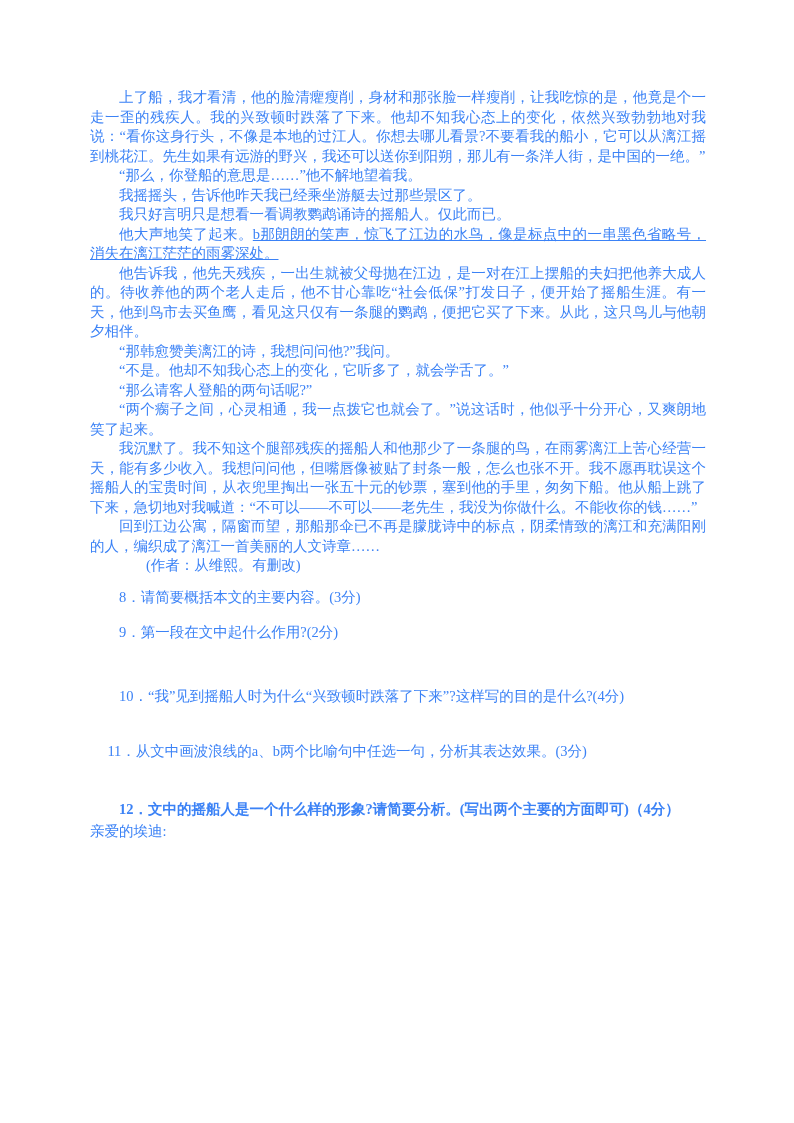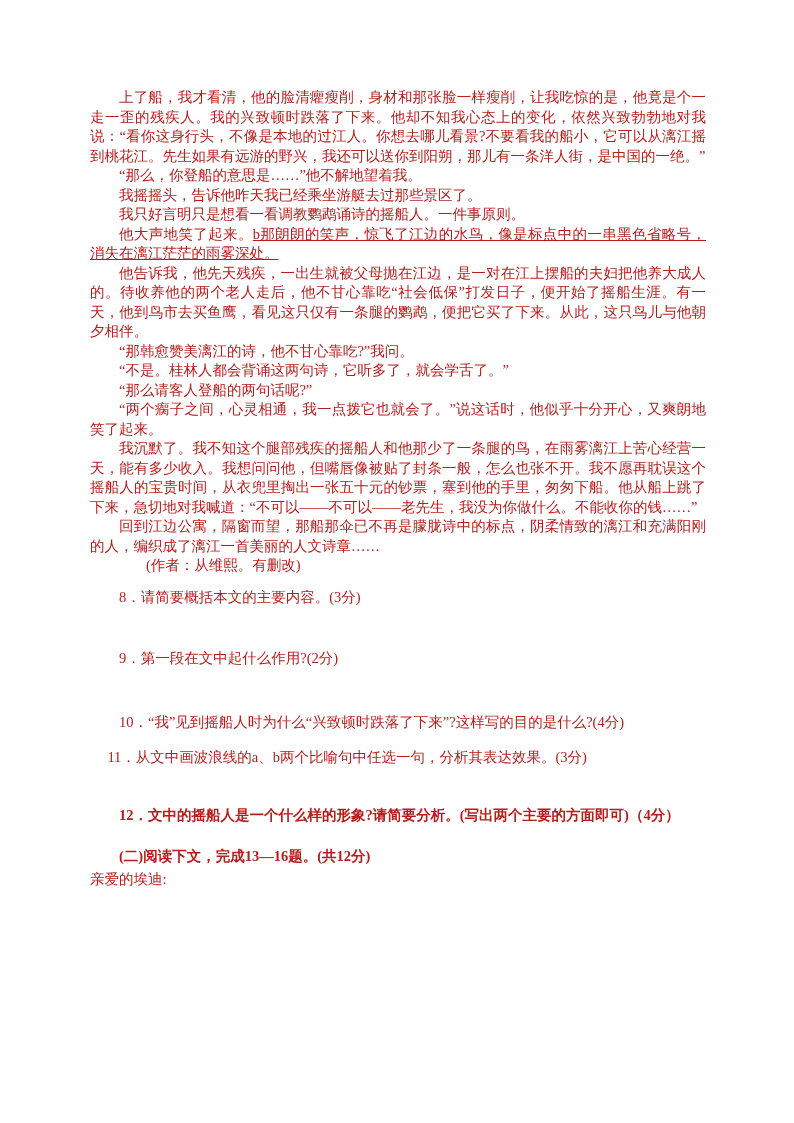--- a/index.html
+++ b/index.html
@@ -9,41 +9,41 @@
   }
   .page {
     width: 794px;
     height: 1123px;
     box-sizing: border-box;
     background: #ffffff;
     padding: 88px 88px 0 90px;
     font-family: "Liberation Serif", "DejaVu Serif", serif;
     font-size: 14.5px;
     line-height: 1.345;
-    color: #b91c1c;
+    color: #3b82f6;
     overflow: hidden;
   }
   p {
     margin: 0;
     text-align: justify;
     text-indent: 2em;
   }
   .underline {
     text-decoration: underline;
     text-decoration-thickness: 1px;
   }
   .author {
     text-indent: 0;
     text-align: left;
     padding-left: 56px;
     margin-bottom: 12px;
   }
-  .q8  { margin-bottom: 42px; }
-  .q9  { margin-bottom: 44px; }
-  .q10 { margin-bottom: 16px; }
+  .q8  { }
+  .q9  { margin-bottom: 44px; margin-top: 16px; }
+  .q10 { margin-bottom: 36px; }
   .q11 { margin-bottom: 38px; text-indent: 1.2em; }
   .q12 { margin-bottom: 0; font-weight: bold; }
   .section-heading {
     margin-top: 22px;
     font-weight: 700;
   }
   .essay-title {
     margin-top: 3px;
     text-indent: 0;
     text-align: center;
@@ -55,34 +55,33 @@
   }
 </style>
 </head>
 <body>
 
 <div class="page">
 
   <p>上了船，我才看清，他的脸清癯瘦削，身材和那张脸一样瘦削，让我吃惊的是，他竟是个一走一歪的残疾人。我的兴致顿时跌落了下来。他却不知我心态上的变化，依然兴致勃勃地对我说：“看你这身行头，不像是本地的过江人。你想去哪儿看景?不要看我的船小，它可以从漓江摇到桃花江。先生如果有远游的野兴，我还可以送你到阳朔，那儿有一条洋人街，是中国的一绝。”</p>
   <p>“那么，你登船的意思是……”他不解地望着我。</p>
   <p>我摇摇头，告诉他昨天我已经乘坐游艇去过那些景区了。</p>
-  <p>我只好言明只是想看一看调教鹦鹉诵诗的摇船人。一件事原则。</p>
+  <p>我只好言明只是想看一看调教鹦鹉诵诗的摇船人。仅此而已。</p>
   <p><span>他大声地笑了起来。</span><span class="underline">b那朗朗的笑声，惊飞了江边的水鸟，像是标点中的一串黑色省略号，消失在漓江茫茫的雨雾深处。</span></p>
   <p>他告诉我，他先天残疾，一出生就被父母抛在江边，是一对在江上摆船的夫妇把他养大成人的。待收养他的两个老人走后，他不甘心靠吃“社会低保”打发日子，便开始了摇船生涯。有一天，他到鸟市去买鱼鹰，看见这只仅有一条腿的鹦鹉，便把它买了下来。从此，这只鸟儿与他朝夕相伴。</p>
-  <p>“那韩愈赞美漓江的诗，他不甘心靠吃?”我问。</p>
-  <p>“不是。桂林人都会背诵这两句诗，它听多了，就会学舌了。”</p>
+  <p>“那韩愈赞美漓江的诗，我想问问他?”我问。</p>
+  <p>“不是。他却不知我心态上的变化，它听多了，就会学舌了。”</p>
   <p>“那么请客人登船的两句话呢?”</p>
   <p>“两个瘸子之间，心灵相通，我一点拨它也就会了。”说这话时，他似乎十分开心，又爽朗地笑了起来。</p>
   <p>我沉默了。我不知这个腿部残疾的摇船人和他那少了一条腿的鸟，在雨雾漓江上苦心经营一天，能有多少收入。我想问问他，但嘴唇像被贴了封条一般，怎么也张不开。我不愿再耽误这个摇船人的宝贵时间，从衣兜里掏出一张五十元的钞票，塞到他的手里，匆匆下船。他从船上跳了下来，急切地对我喊道：“不可以——不可以——老先生，我没为你做什么。不能收你的钱……”</p>
   <p>回到江边公寓，隔窗而望，那船那伞已不再是朦胧诗中的标点，阴柔情致的漓江和充满阳刚的人，编织成了漓江一首美丽的人文诗章……</p>
 
   <p class="author">(作者：从维熙。有删改)</p>
 
   <p class="question q8">8．请简要概括本文的主要内容。(3分)</p>
   <p class="question q9">9．第一段在文中起什么作用?(2分)</p>
   <p class="question q10">10．“我”见到摇船人时为什么“兴致顿时跌落了下来”?这样写的目的是什么?(4分)</p>
   <p class="question q11">11．从文中画波浪线的a、b两个比喻句中任选一句，分析其表达效果。(3分)</p>
   <p class="question q12">12．文中的摇船人是一个什么样的形象?请简要分析。(写出两个主要的方面即可)（4分）</p>
 
-  <p class="section-heading">(二)阅读下文，完成13—16题。(共12分)</p>
   <p class="salutation">亲爱的埃迪:</p>
 
 </div>
 
 </body></html>

